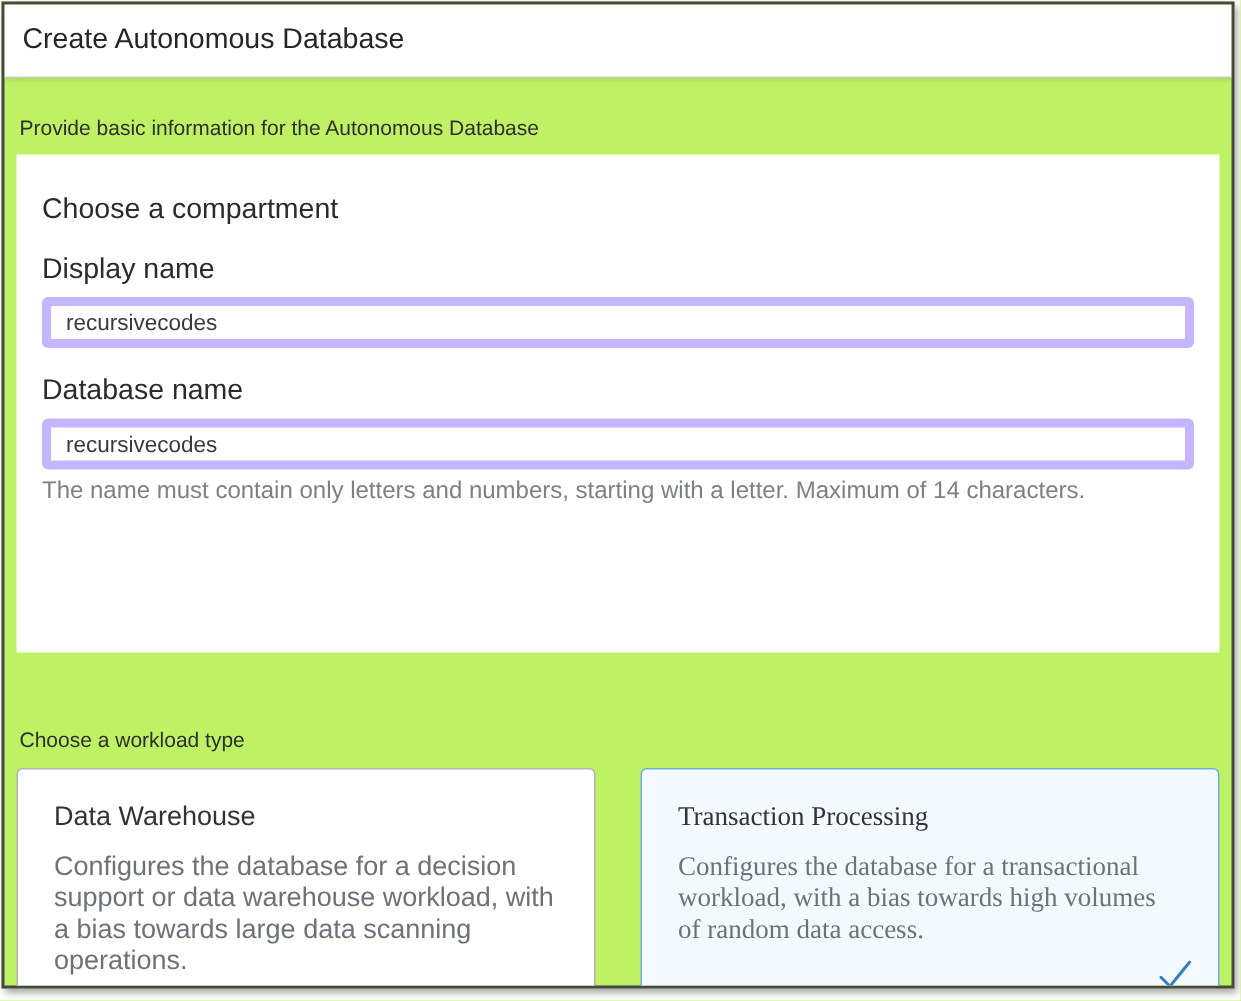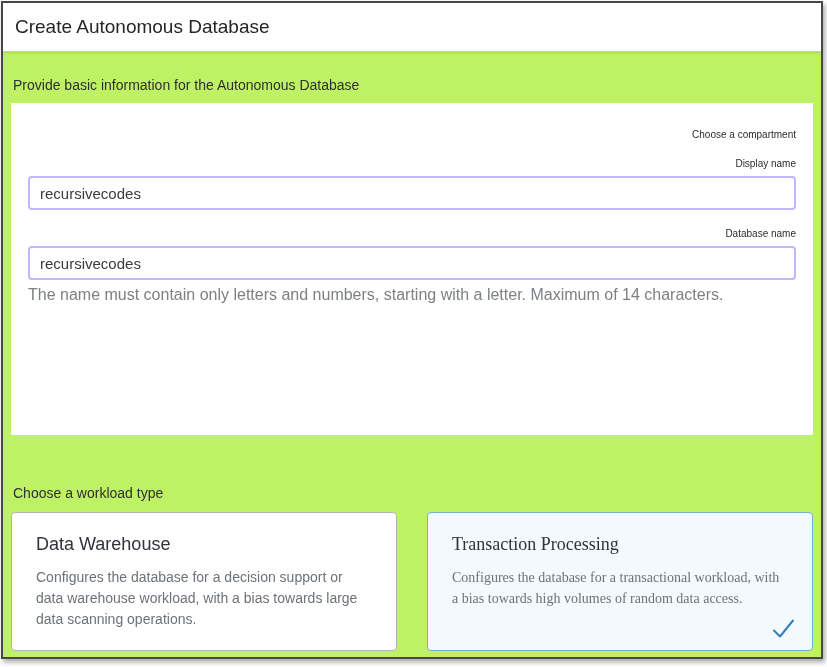--- a/index.html
+++ b/index.html
@@ -43,24 +43,23 @@
     color: #2f2f2f;
   }
   .panel {
     background: #ffffff;
     padding: 26px 17px 0;
     height: 332px;
   }
   .field + .field { margin-top: 18px; }
   .field-label {
     display: block;
-    font-size: 10px;
+    font-size: 19px;
     color: #2b2b2b;
     margin: 0 0 7px;
-    text-align: right;
   }
   .select-control {
     position: relative;
     display: flex;
     align-items: center;
     height: 34px;
     border: 1px solid #b3b3b3;
     border-radius: 4px;
     background: #ffffff;
     padding: 0 36px 0 10px;
@@ -71,21 +70,21 @@
   .select-chevron {
     position: absolute;
     right: 12px;
     top: 50%;
     transform: translateY(-50%);
     line-height: 0;
   }
   .text-input {
     width: 100%;
     height: 34px;
-    border: 2px solid #c4b5fd;
+    border: 6px solid #c4b5fd;
     border-radius: 4px;
     background: #ffffff;
     padding: 0 10px;
     font-size: 15px;
     color: #3a3a3a;
     font-family: inherit;
     outline: none;
   }
   .help-text {
     margin: 6px 0 0;
@@ -105,21 +104,21 @@
     cursor: pointer;
   }
   .card h2 {
     margin: 0 0 12px;
     font-size: 18px;
     font-weight: 400;
     color: #30333a;
   }
   .card p {
     margin: 0;
-    font-size: 14px;
+    font-size: 18px;
     line-height: 21px;
     color: #6d7278;
     max-width: 345px;
   }
   .card.selected {
     background: #f4f9fd;
     border-color: #6fb0d9;
     font-family: Liberation Serif, serif;
   }
   .check-icon {

